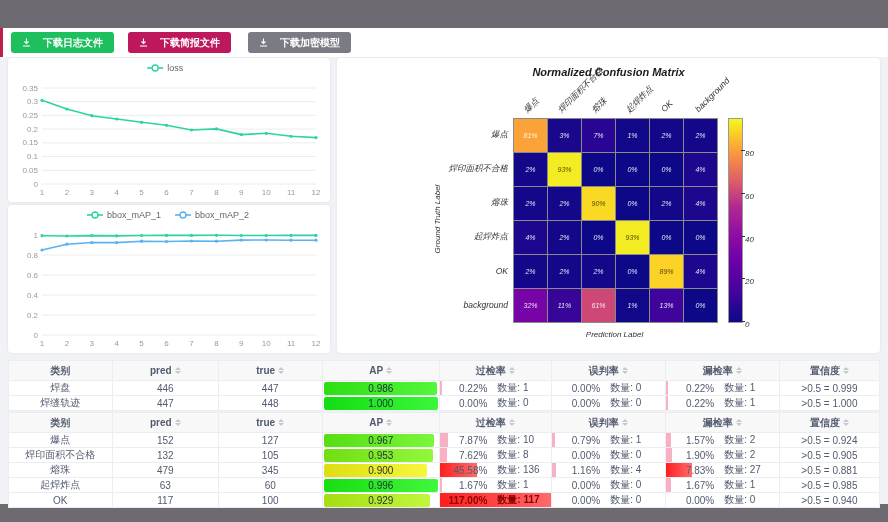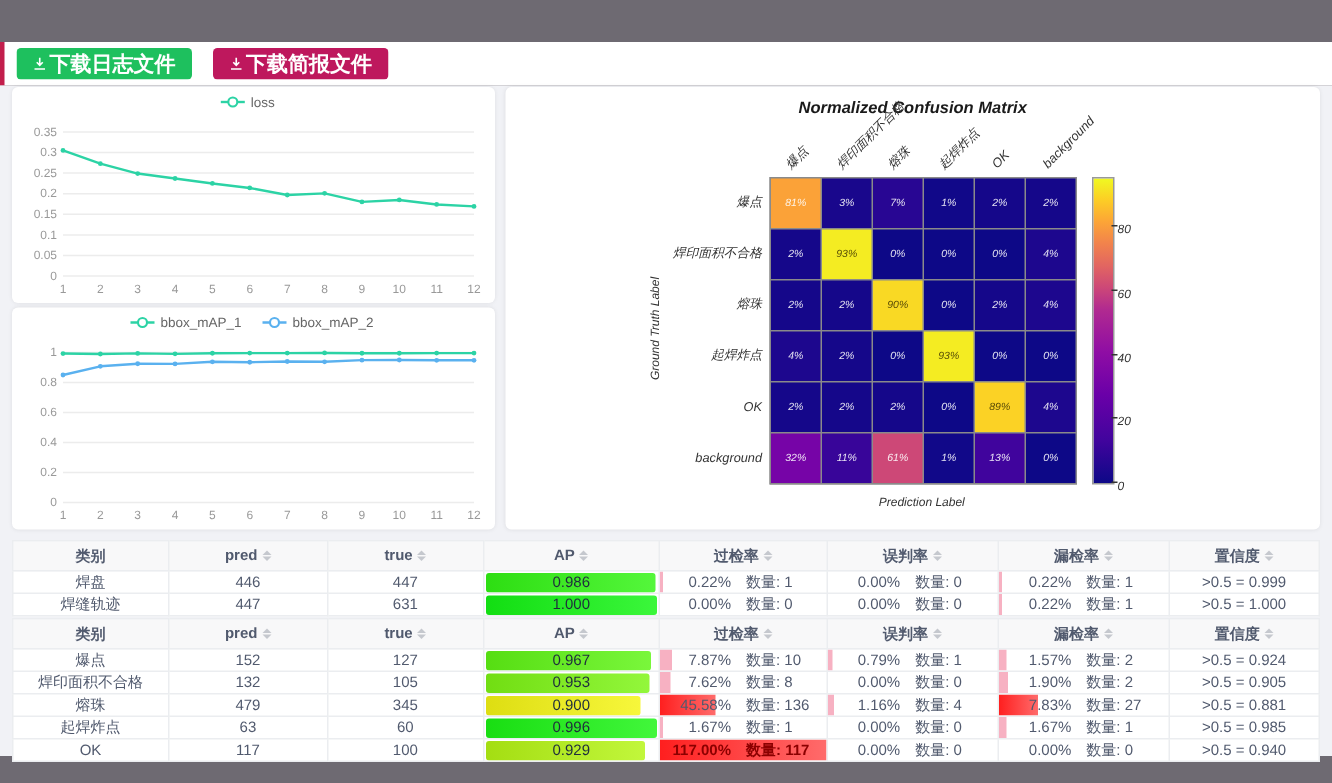--- a/index.html
+++ b/index.html
@@ -2,22 +2,22 @@
 <html><head>
 <meta charset="utf-8">
 <style>
   html,body{margin:0;padding:0;background:#555;}
   .app{position:relative;width:888px;height:522px;overflow:hidden;background:#6e6a72;
        font-family:"Liberation Sans", sans-serif; -webkit-font-smoothing:antialiased;}
   
   .toolbar{position:absolute;top:28px;left:0;right:0;height:29px;background:#ffffff;
            display:flex;align-items:center;}
   .red-sliver{position:absolute;left:0;top:0;width:3px;height:100%;background:#c21e4c;}
-  .btn{display:inline-flex;align-items:center;gap:2px;height:21px;padding:0 10px;border-radius:3px;
-       font-size:14px;font-weight:bold;border:1px solid transparent;cursor:pointer;white-space:nowrap;}
+  .btn{display:inline-flex;align-items:center;gap:12px;height:21px;padding:0 10px;border-radius:3px;
+       font-size:10px;font-weight:bold;border:1px solid transparent;cursor:pointer;white-space:nowrap;}
   .btn svg{display:block;}
   .btn-green{background:#1ec05e;color:#fff;margin-left:11px;}
   .btn-orange{background:#be185d;color:#fff;margin-left:14px;}
   .btn-plain{background:#fff;color:#666;border-color:#dcdee2;margin-left:17px;}
   .btn-gray{background:#7b7b85;color:#fff;margin-left:17px;}
   
   .main{position:absolute;top:57px;left:0;right:0;height:447px;background:#f1f2f6;}
   .card{position:absolute;background:#fff;border-radius:4px;box-shadow:0 0 3px rgba(0,0,0,0.08);}
   .card-loss{left:8px;top:1px;width:322px;height:144px;}
   .card-map{left:8px;top:148px;width:322px;height:148px;}
@@ -73,20 +73,26 @@
           <svg width="9" height="9" viewBox="0 0 9 9">
             <path d="M4.5 0.5 V5 M2.5 3.5 L4.5 5.5 L6.5 3.5 M1 8 H8" stroke="#fff" stroke-width="1.1" fill="none"></path>
           </svg>
           <span>下载日志文件</span>
         </button>
         <button class="btn btn-orange">
           <svg width="9" height="9" viewBox="0 0 9 9">
             <path d="M4.5 0.5 V5 M2.5 3.5 L4.5 5.5 L6.5 3.5 M1 8 H8" stroke="#fff" stroke-width="1.1" fill="none"></path>
           </svg>
           <span>下载简报文件</span>
+        </button>
+        <button class="btn btn-gray">
+          <svg width="9" height="9" viewBox="0 0 9 9">
+            <path d="M4.5 0.5 V5 M2.5 3.5 L4.5 5.5 L6.5 3.5 M1 8 H8" stroke="#fff" stroke-width="1.1" fill="none"></path>
+          </svg>
+          <span>下载加密模型</span>
         </button>
       </div>
   </div>
 
   <div class="main">
     <div class="card card-loss">
       <div id="chart-loss"><svg width="322" height="144">
             <line x1="34" y1="126.0" x2="308" y2="126.0" stroke="#ececec" stroke-width="1"></line>
             <text x="30" y="128.5" font-size="8" fill="#999" text-anchor="end">0</text>
             <line x1="34" y1="112.3" x2="308" y2="112.3" stroke="#ececec" stroke-width="1"></line>
@@ -374,21 +380,21 @@
                   <div class="bar" style="width:0.66%;min-width:2px;background:#f7b1c2"></div>
                   <span class="pct">0.22%</span>
                   <span class="cnt">数量: 1</span>
                 </div>
               </td>
               <td class="conf">&gt;0.5 = 0.999</td>
             </tr>
             <tr>
               <td>焊缝轨迹</td>
               <td>447</td>
-              <td>631</td>
+              <td>448</td>
               <td>
                 <div class="ap">
                   <div class="apbar" style="width:100.0%;background:linear-gradient(to right,hsl(120,85%,47%),hsl(120,92%,60%))"></div>
                   <span>1.000</span>
                 </div>
               </td>
               <td>
                 <div class="rate">
                   <span class="pct">0.00%</span>
                   <span class="cnt">数量: 0</span>

